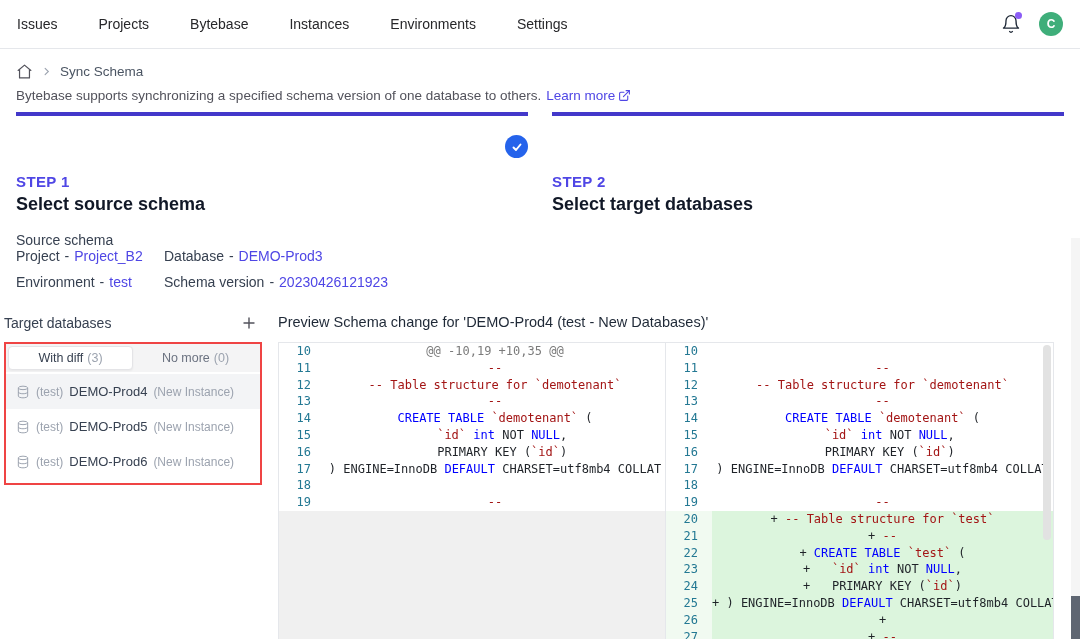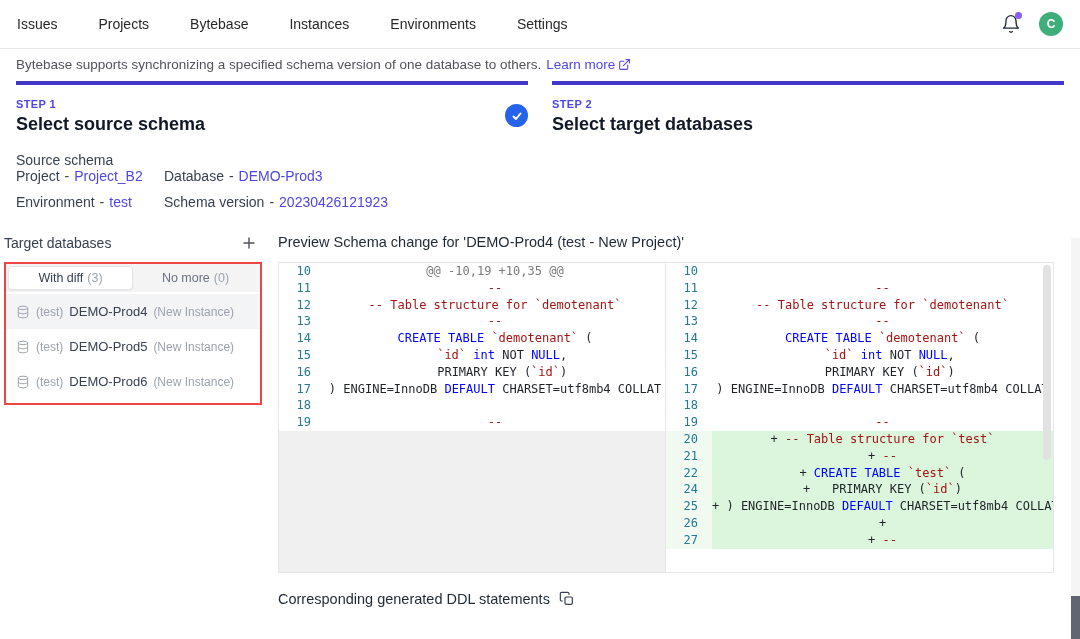--- a/index.html
+++ b/index.html
@@ -17,21 +17,21 @@
   .avatar { width:24px; height:24px; border-radius:50%; background:#3fae7a; color:#fff; font-size:12px; font-weight:600; display:flex; align-items:center; justify-content:center; cursor:pointer; }
 
   
   .breadcrumb { display:flex; align-items:center; gap:8px; padding:14px 16px 0; font-size:13.5px; color:#4b5563; }
   .intro { padding:8px 16px 9px; font-size:13.5px; color:#52525b; display:flex; align-items:center; gap:5px; }
   .learn-more { color:#4f46e5; text-decoration:none; display:inline-flex; align-items:center; gap:3px; cursor:pointer; }
 
   
   .stepper { display:flex; gap:24px; padding:0 16px; }
   .step { flex:1; border-top:4px solid #4338ca; padding-top:13px; position:relative; padding-bottom:0; }
-  .step-label { font-size:11px; font-weight:700; color:#4f46e5; letter-spacing:.4px; }
+  .step-label { font-size:15px; font-weight:700; color:#4f46e5; letter-spacing:.4px;margin-top:44px; }
   .step-title { font-size:18px; font-weight:700; color:#111827; margin-top:4px; }
   .step-check { position:absolute; right:0; top:19px; width:23px; height:23px; border-radius:50%; background:#2563eb; display:flex; align-items:center; justify-content:center; }
 
   
   .source-section { display:flex; padding:16px 16px 14px; font-size:14px;flex-direction:column; }
   .source-label { width:117px; color:#374151; padding-top:1px; }
   .source-grid { display:grid; grid-template-columns:148px auto; gap:10px 0; }
   .source-field { color:#374151; white-space:nowrap; }
   .source-field .sep { margin:0 5px; }
   .source-field a { color:#4f46e5; text-decoration:none; cursor:pointer; }
@@ -103,20 +103,34 @@
             <path d="M13.7 21a2 2 0 0 1-3.4 0"></path>
           </svg>
         <span class="bell-dot"></span>
       </div>
       <div class="avatar">
           <span>C</span>
         </div>
     </div>
   </header>
 
+  <div class="breadcrumb">
+    <span>
+      <svg width="17" height="17" viewBox="0 0 24 24" fill="none" stroke="#52525b" stroke-width="1.7" stroke-linecap="round" stroke-linejoin="round">
+          <path d="M3 10.5 12 3l9 7.5"></path>
+          <path d="M5 9.5V21h14V9.5"></path>
+        </svg>
+    </span>
+    <span>
+      <svg width="11" height="11" viewBox="0 0 24 24" fill="none" stroke="#9ca3af" stroke-width="2.4" stroke-linecap="round">
+          <path d="M9 5l7 7-7 7"></path>
+        </svg>
+    </span>
+    <span>Sync Schema</span>
+  </div>
 
   <div class="intro">
     <span>Bytebase supports synchronizing a specified schema version of one database to others.</span>
     <a class="learn-more">
       <span>Learn more</span>
       <svg width="13" height="13" viewBox="0 0 24 24" fill="none" stroke="#4f46e5" stroke-width="2" stroke-linecap="round" stroke-linejoin="round">
           <path d="M18 13v6a2 2 0 0 1-2 2H5a2 2 0 0 1-2-2V8a2 2 0 0 1 2-2h6"></path>
           <path d="M15 3h6v6"></path>
           <path d="M10 14 21 3"></path>
         </svg>
@@ -208,21 +222,21 @@
               </svg>
               <span class="db-env">(test)</span>
               <span class="db-name">DEMO-Prod6</span>
               <span class="db-note">(New Instance)</span>
             </div>
           </div>
       </div>
     </div>
 
     <div class="preview">
-      <div class="preview-title">Preview Schema change for 'DEMO-Prod4 (test - New Project)'</div>
+      <div class="preview-title">Preview Schema change for 'DEMO-Prod4 (test - New Databases)'</div>
       <div class="diff-editor">
         <div class="pane pane-left">
             <div class="code-row"><span class="ln">10</span><span class="code"><span class="tk-hd">@@ -10,19 +10,35 @@</span></span></div>
             <div class="code-row"><span class="ln">11</span><span class="code"><span class="tk-cm">--</span></span></div>
             <div class="code-row"><span class="ln">12</span><span class="code"><span class="tk-cm">-- Table structure for `demotenant`</span></span></div>
             <div class="code-row"><span class="ln">13</span><span class="code"><span class="tk-cm">--</span></span></div>
             <div class="code-row"><span class="ln">14</span><span class="code"><span class="tk-kw">CREATE TABLE</span><span class="tk-pl"> </span><span class="tk-id">`demotenant`</span><span class="tk-pl"> (</span></span></div>
             <div class="code-row"><span class="ln">15</span><span class="code"><span class="tk-pl">  </span><span class="tk-id">`id`</span><span class="tk-pl"> </span><span class="tk-kw">int</span><span class="tk-pl"> NOT </span><span class="tk-kw">NULL</span><span class="tk-pl">,</span></span></div>
             <div class="code-row"><span class="ln">16</span><span class="code"><span class="tk-pl">  PRIMARY KEY (</span><span class="tk-id">`id`</span><span class="tk-pl">)</span></span></div>
             <div class="code-row"><span class="ln">17</span><span class="code"><span class="tk-pl">) ENGINE=InnoDB </span><span class="tk-kw">DEFAULT</span><span class="tk-pl"> CHARSET=utf8mb4 COLLAT</span></span></div>
@@ -237,20 +251,21 @@
             <div class="code-row"><span class="ln">13</span><span class="code"><span class="tk-cm">--</span></span></div>
             <div class="code-row"><span class="ln">14</span><span class="code"><span class="tk-kw">CREATE TABLE</span><span class="tk-pl"> </span><span class="tk-id">`demotenant`</span><span class="tk-pl"> (</span></span></div>
             <div class="code-row"><span class="ln">15</span><span class="code"><span class="tk-pl">  </span><span class="tk-id">`id`</span><span class="tk-pl"> </span><span class="tk-kw">int</span><span class="tk-pl"> NOT </span><span class="tk-kw">NULL</span><span class="tk-pl">,</span></span></div>
             <div class="code-row"><span class="ln">16</span><span class="code"><span class="tk-pl">  PRIMARY KEY (</span><span class="tk-id">`id`</span><span class="tk-pl">)</span></span></div>
             <div class="code-row"><span class="ln">17</span><span class="code"><span class="tk-pl">) ENGINE=InnoDB </span><span class="tk-kw">DEFAULT</span><span class="tk-pl"> CHARSET=utf8mb4 COLLAT</span></span></div>
             <div class="code-row"><span class="ln">18</span><span class="code"></span></div>
             <div class="code-row"><span class="ln">19</span><span class="code"><span class="tk-cm">--</span></span></div>
             <div class="code-row added"><span class="ln">20</span><span class="code"><span class="tk-pl">+ </span><span class="tk-cm">-- Table structure for `test`</span></span></div>
             <div class="code-row added"><span class="ln">21</span><span class="code"><span class="tk-pl">+ </span><span class="tk-cm">--</span></span></div>
             <div class="code-row added"><span class="ln">22</span><span class="code"><span class="tk-pl">+ </span><span class="tk-kw">CREATE TABLE</span><span class="tk-pl"> </span><span class="tk-id">`test`</span><span class="tk-pl"> (</span></span></div>
+            <div class="code-row added"><span class="ln">23</span><span class="code"><span class="tk-pl">+   </span><span class="tk-id">`id`</span><span class="tk-pl"> </span><span class="tk-kw">int</span><span class="tk-pl"> NOT </span><span class="tk-kw">NULL</span><span class="tk-pl">,</span></span></div>
             <div class="code-row added"><span class="ln">24</span><span class="code"><span class="tk-pl">+   PRIMARY KEY (</span><span class="tk-id">`id`</span><span class="tk-pl">)</span></span></div>
             <div class="code-row added"><span class="ln">25</span><span class="code"><span class="tk-pl">+ ) ENGINE=InnoDB </span><span class="tk-kw">DEFAULT</span><span class="tk-pl"> CHARSET=utf8mb4 COLLAT</span></span></div>
             <div class="code-row added"><span class="ln">26</span><span class="code"><span class="tk-pl">+</span></span></div>
             <div class="code-row added"><span class="ln">27</span><span class="code"><span class="tk-pl">+ </span><span class="tk-cm">--</span></span></div>
           </div>
         <div class="editor-vscroll">
             <div class="ethumb"></div>
           </div>
       </div>
       <div class="footer">

